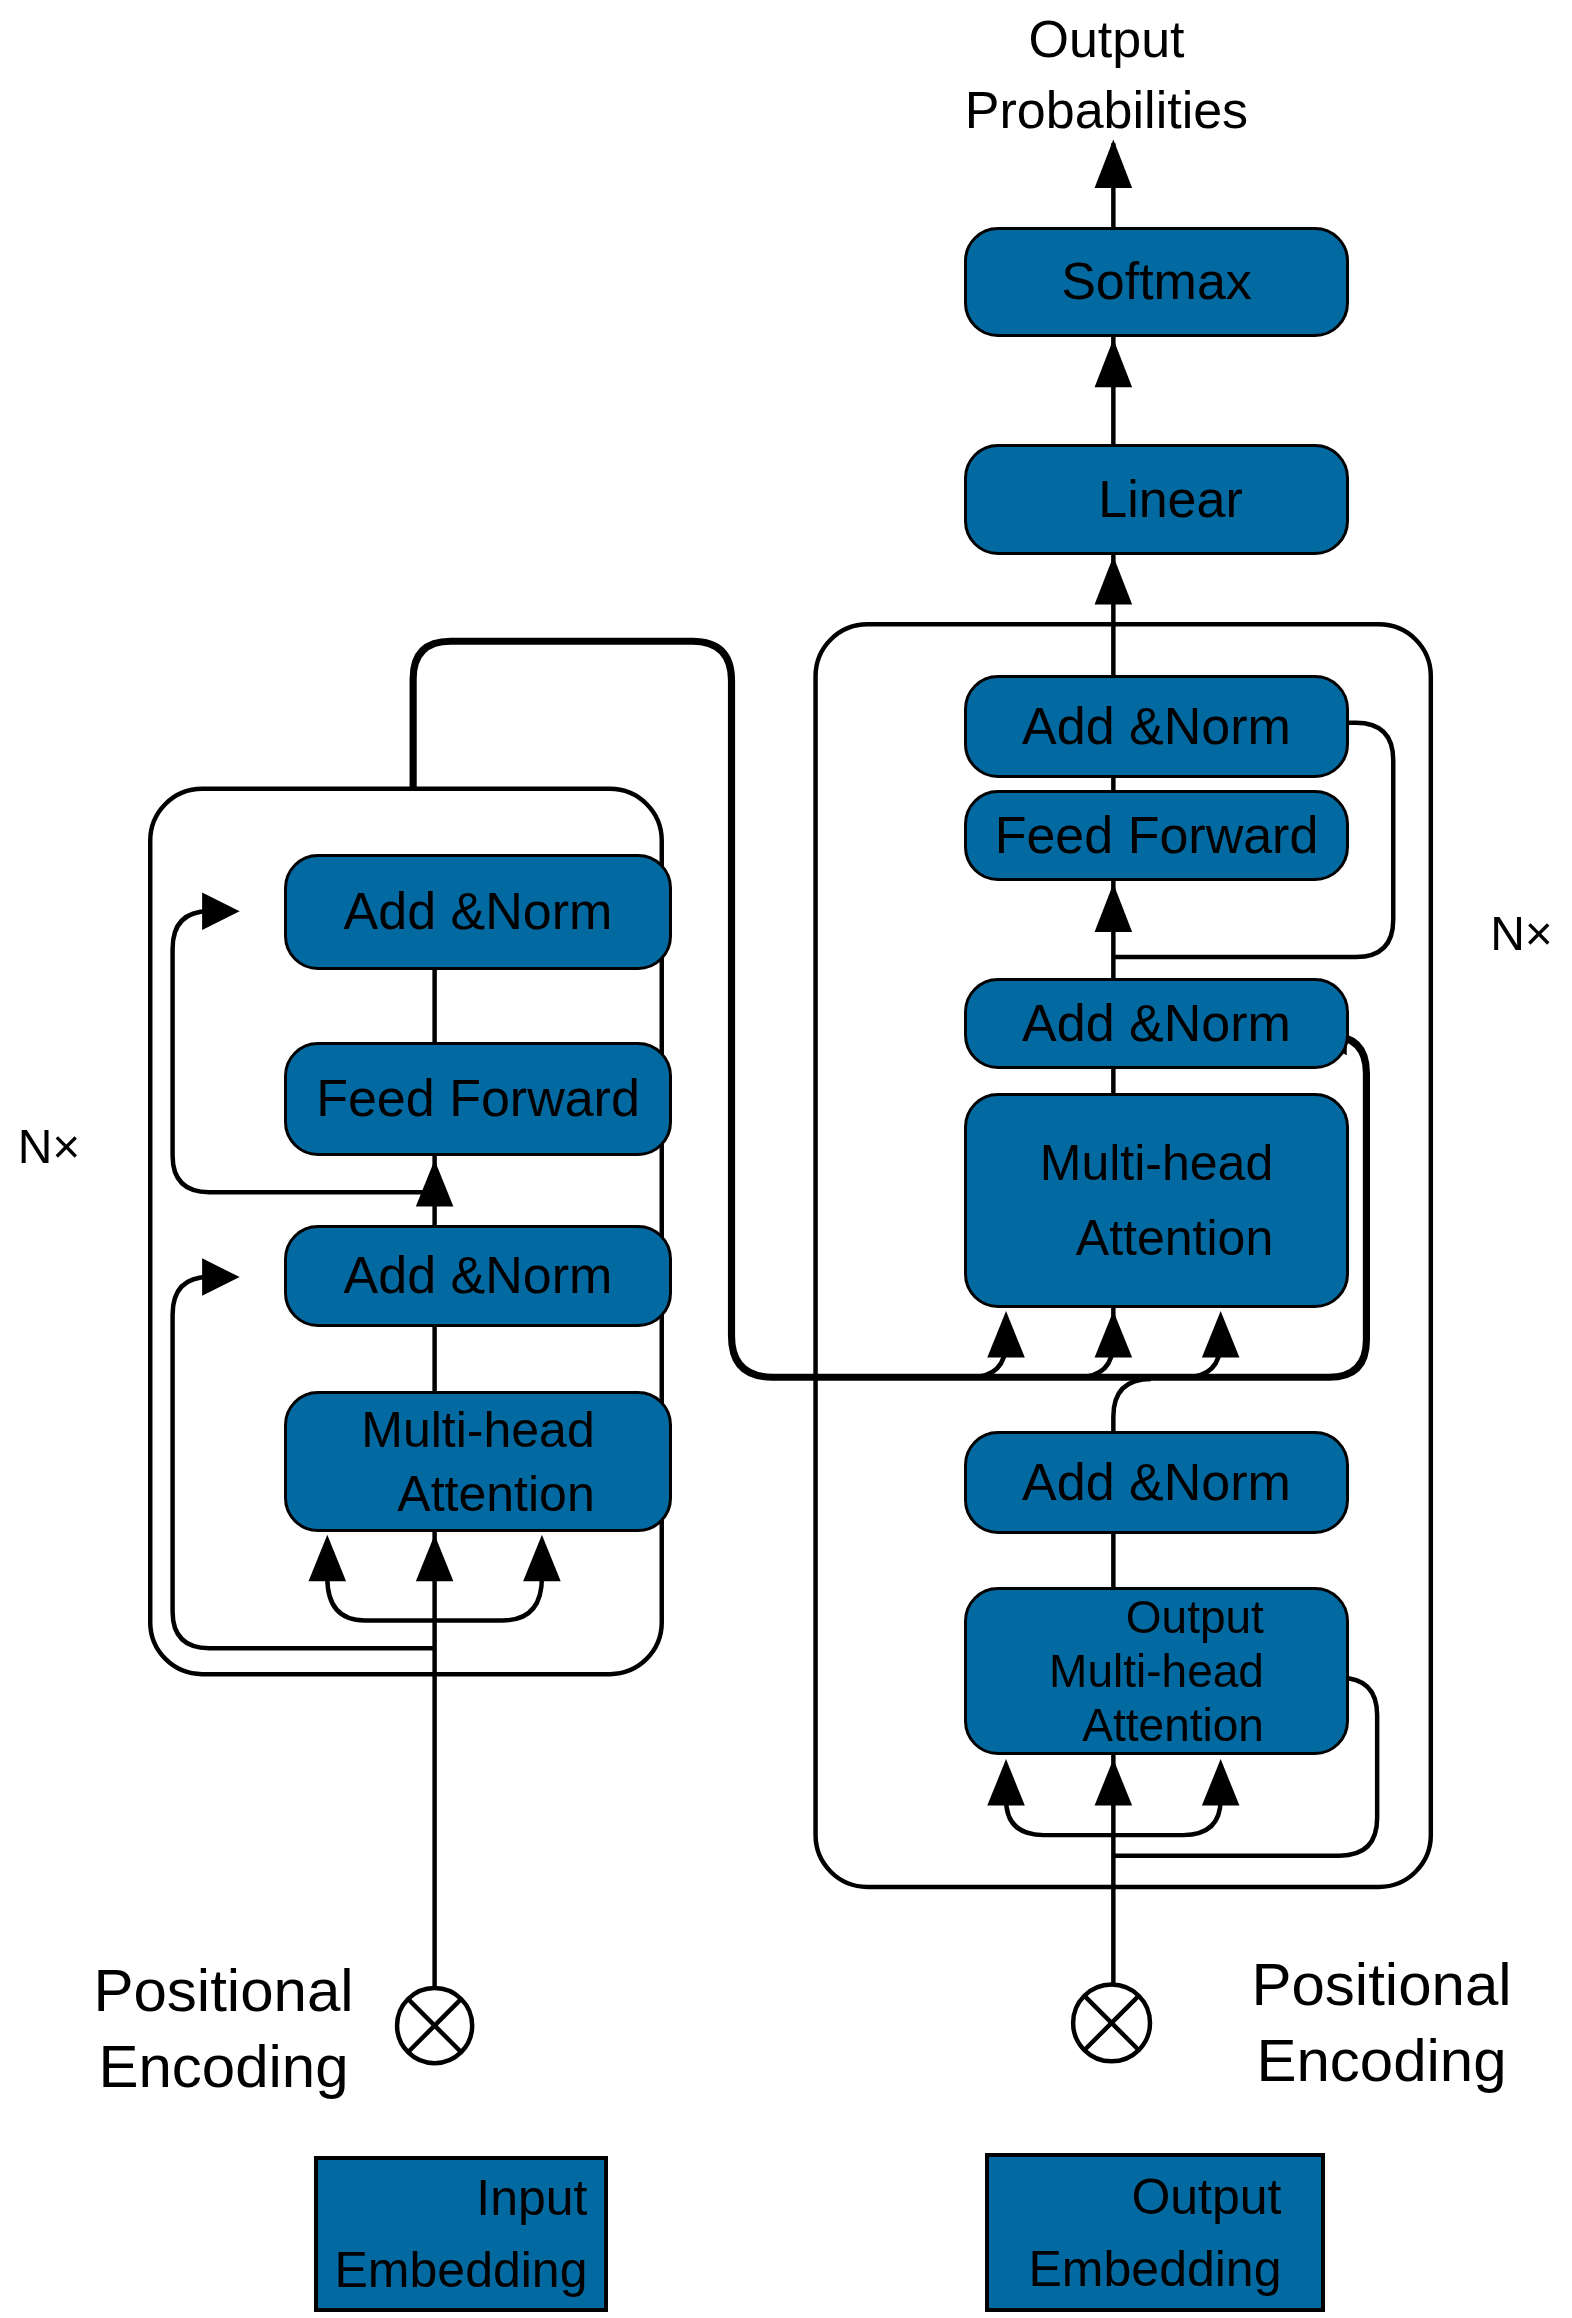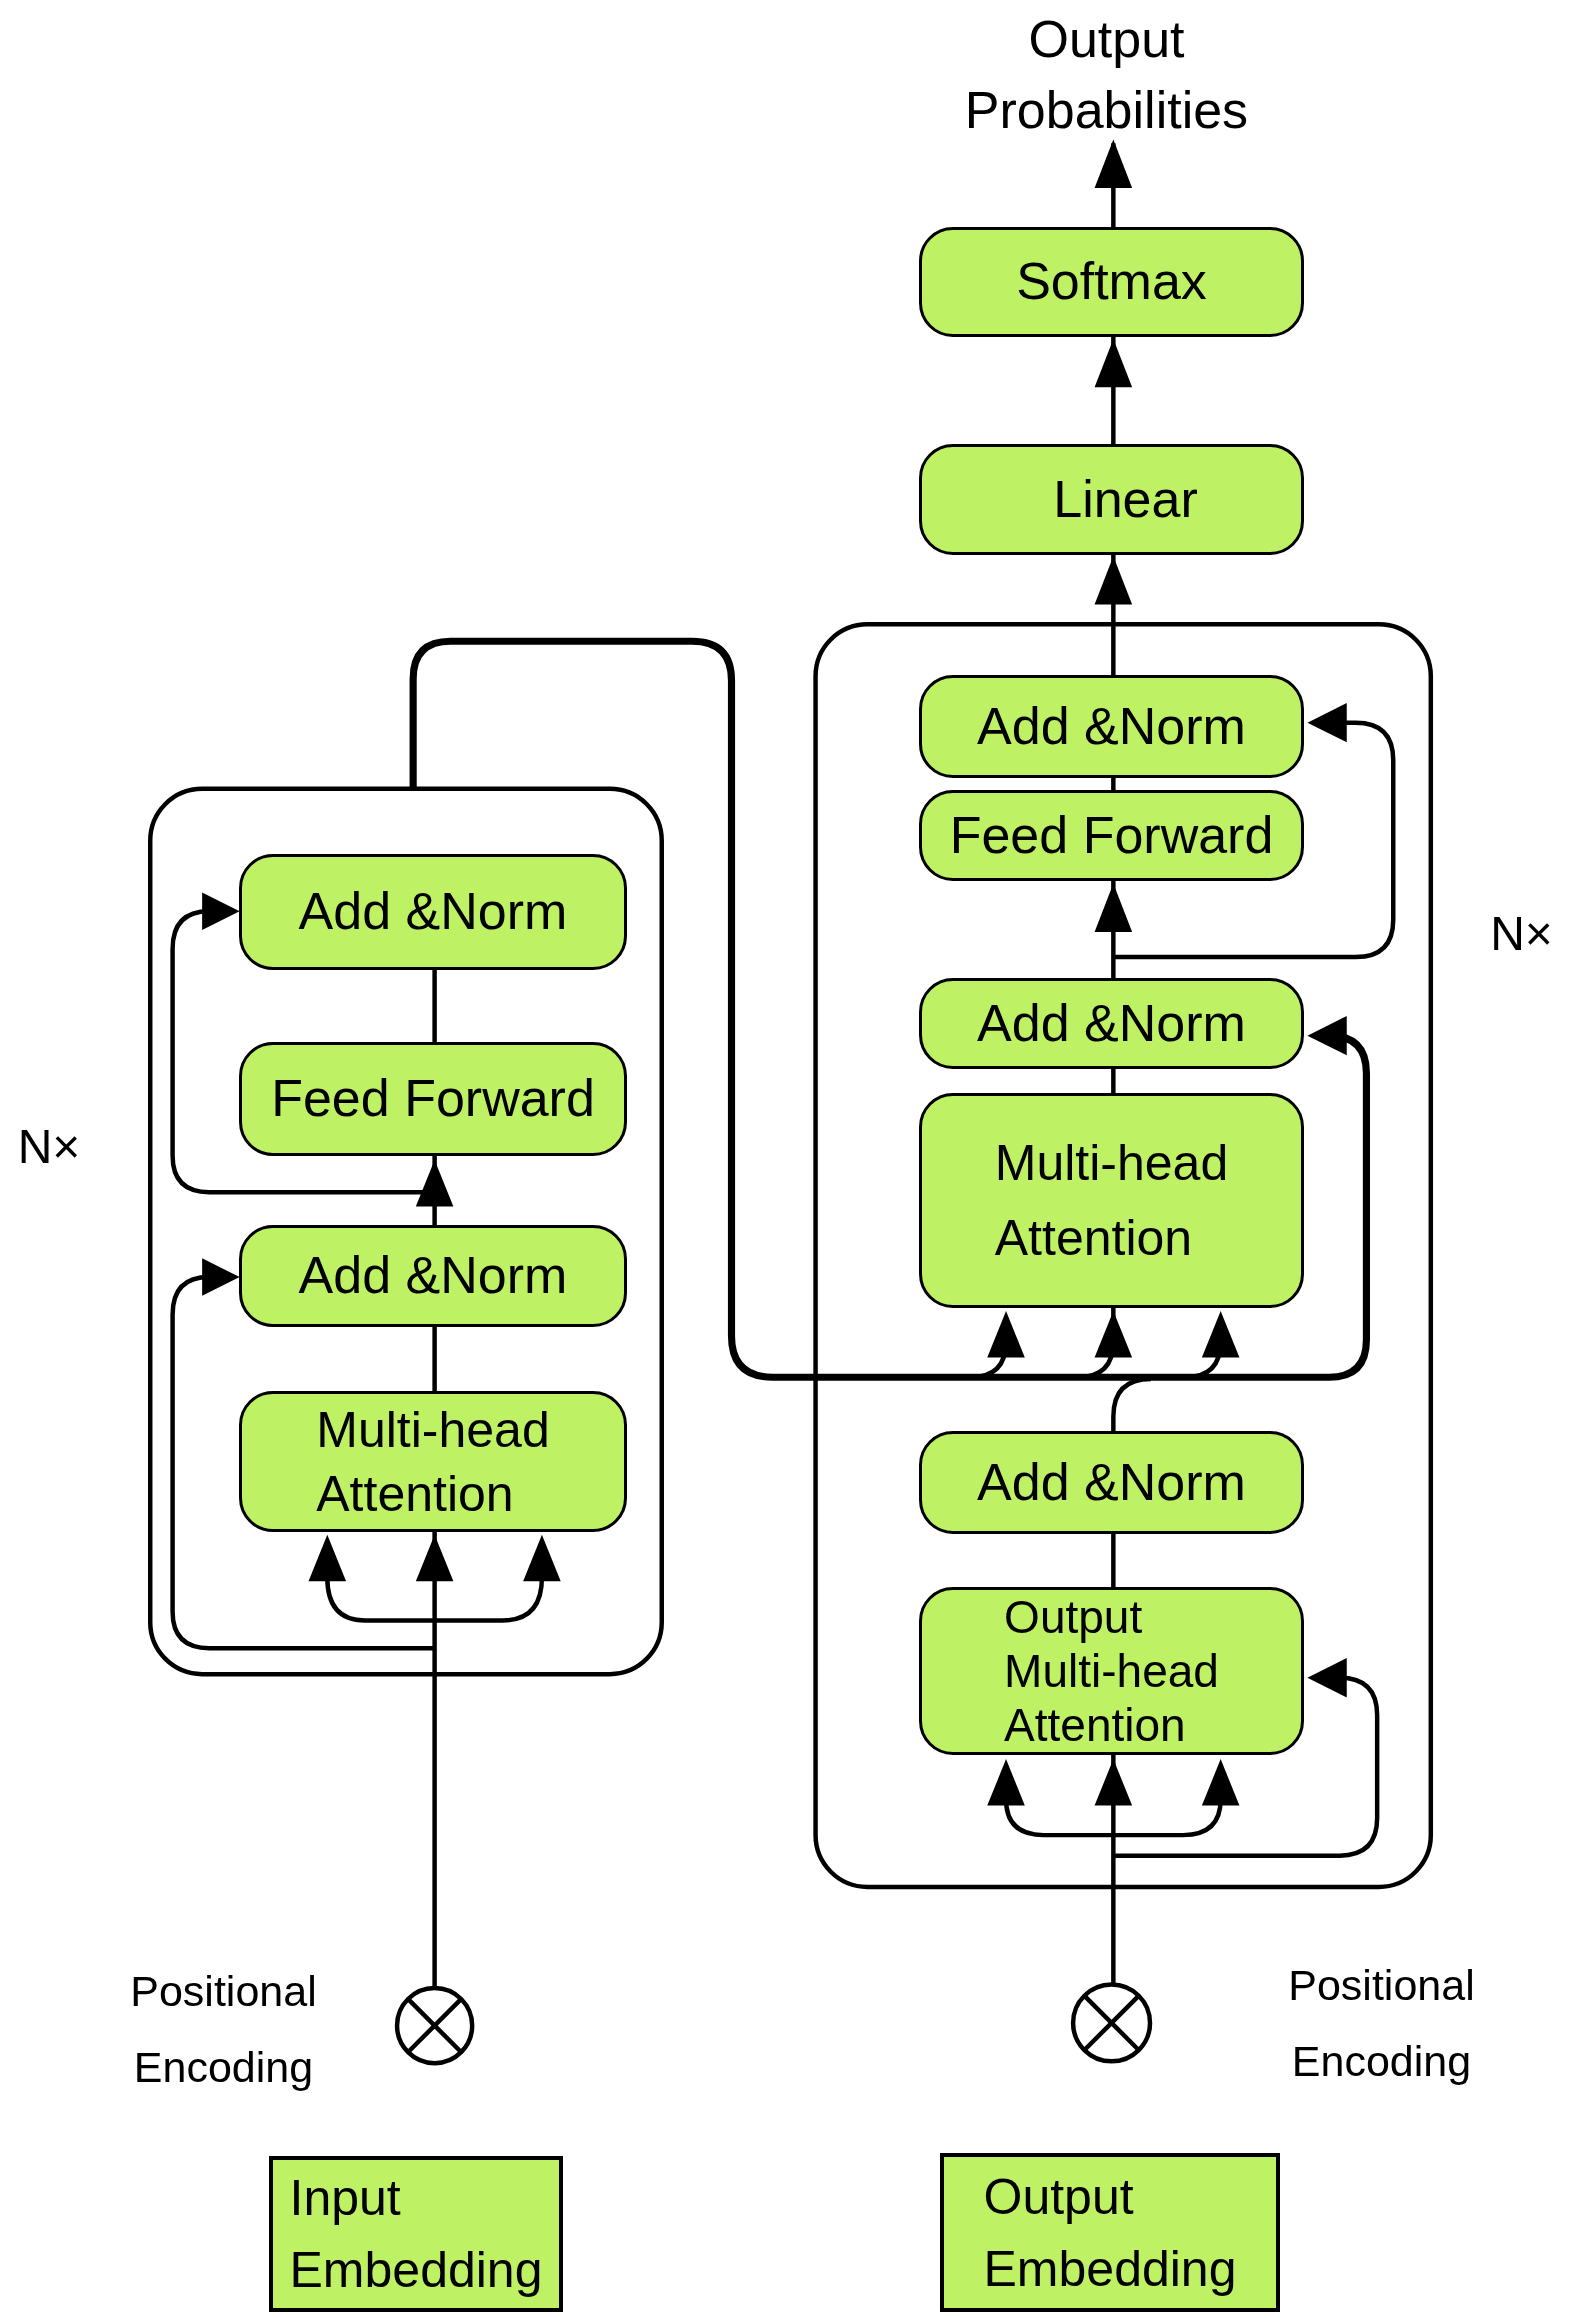--- a/index.html
+++ b/index.html
@@ -8,40 +8,41 @@
     width:1573px; height:2319px;
     background:#ffffff;
     font-family:Liberation Sans, sans-serif;
     color:#000;
     overflow:hidden;
   }
   .stage svg.wires { position:absolute; left:0; top:0; }
   .node {
     position:absolute;
     box-sizing:border-box;
-    background:#bef264;
+    background:#0369a1;
     border:3.6px solid #000;
     border-radius:34px;
     display:flex; align-items:center; justify-content:center;
-    text-align:left;
+    text-align:right;
     font-size:52px;
     line-height:1.15;
     white-space:pre-line;
+    margin-left:45px;
   }
   .node.rect { border-radius:0; border-width:4.5px; font-size:50px; line-height:72px; }
   .node.two  { font-size:50px; line-height:64px; }
   .node.dec-two { font-size:50px; line-height:75px; }
   .node.three{ font-size:46px; line-height:54px; }
   .lbl {
     position:absolute;
     text-align:center;
     white-space:pre-line;
   }
   .lbl.title { font-size:52px; line-height:71px; }
-  .lbl.pos   { font-size:43px; line-height:76px; }
+  .lbl.pos   { font-size:60px; line-height:76px; }
   .lbl.nx    { font-size:48px; line-height:57px; }
 </style>
 </head>
 <body>
 
 <div class="stage">
 
   <svg class="wires" width="1573" height="2319" viewBox="0 0 1759 2593" fill="none" stroke="#000" stroke-width="5">
 
     <rect x="912" y="698" width="688" height="1412" rx="58"></rect>

